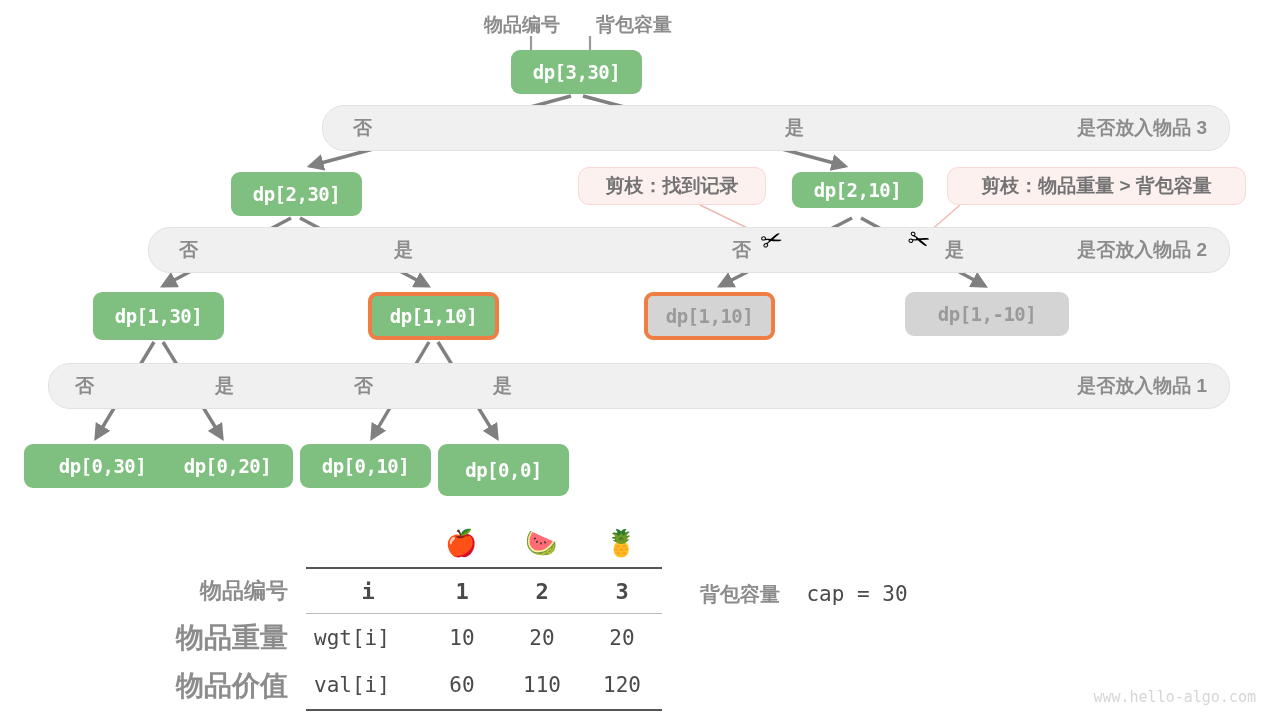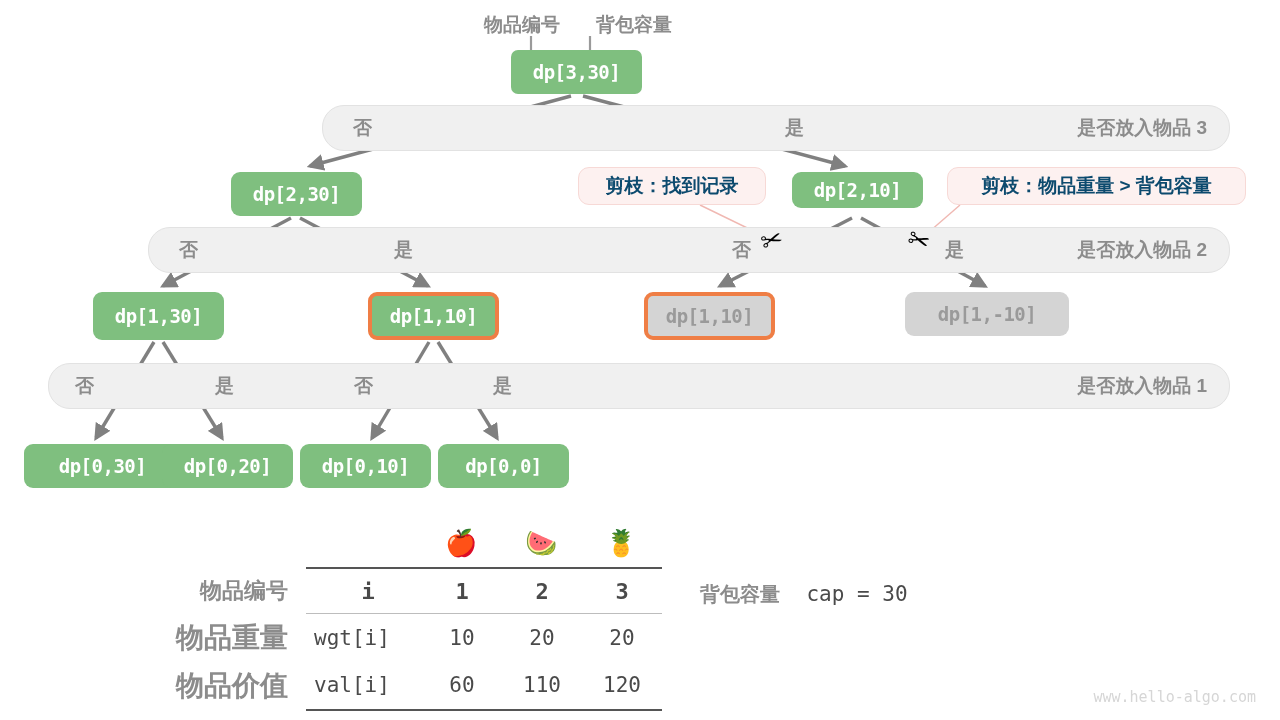--- a/index.html
+++ b/index.html
@@ -31,21 +31,21 @@
     font-family:"DejaVu Sans Mono","Liberation Mono",monospace;
     font-size:19px;font-weight:bold;letter-spacing:-0.5px;
     box-sizing:border-box;white-space:nowrap;
   }
   .node.green{background:#7fbf7f;color:#ffffff;}
   .node.grey{background:#d4d4d4;color:#9a9a9a;}
   .node.hl{border:4px solid #ef7e45;}
 
   .cap{
     position:absolute;background:#fdf1f0;border:1px solid #f7d9d6;
-    border-radius:11px;color:#0c4a6e;font-weight:bold;font-size:19px;
+    border-radius:11px;color:#737373;font-weight:bold;font-size:19px;
     display:flex;align-items:center;justify-content:center;
     padding:0 14px;height:38px;white-space:nowrap;box-sizing:border-box;
   }
 
   .hdrlabel{
     position:absolute;color:#8c8c8c;font-weight:bold;font-size:19px;white-space:nowrap;
   }
 
   .scissor{
     position:absolute;font-size:26px;line-height:1;
@@ -145,33 +145,33 @@
   </div>
 
   <div class="band" style="left:48px;top:363px;width:1180px;">
     <span class="bandlabel" style="left:26px;">否</span>
     <span class="bandlabel" style="left:166px;">是</span>
     <span class="bandlabel" style="left:305px;">否</span>
     <span class="bandlabel" style="left:444px;">是</span>
     <span class="bandtitle">是否放入物品 1</span>
   </div>
 
-  <div class="node green" style="left:511px;top:50px;width:131px;height:44px;border-radius:7px;">dp[3,30]</div>
+  <div class="node green" style="left:511px;top:50px;width:131px;height:44px;">dp[3,30]</div>
   <div class="node green" style="left:231px;top:172px;width:131px;height:44px;text-align:center;">dp[2,30]</div>
   <div class="node green" style="left:792px;top:172px;width:131px;height:36px;">dp[2,10]</div>
 
   <div class="node green" style="left:93px;top:292px;width:131px;height:48px;">dp[1,30]</div>
   <div class="node green hl" style="left:368px;top:292px;width:131px;height:48px;">dp[1,10]</div>
   <div class="node grey hl" style="left:644px;top:292px;width:131px;height:48px;">dp[1,10]</div>
   <div class="node grey" style="left:905px;top:292px;width:164px;height:44px;">dp[1,-10]</div>
 
   <div class="node green" style="left:24px;top:444px;width:157px;height:44px;">dp[0,30]</div>
   <div class="node green" style="left:162px;top:444px;width:131px;height:44px;">dp[0,20]</div>
   <div class="node green" style="left:300px;top:444px;width:131px;height:44px;">dp[0,10]</div>
-  <div class="node green" style="left:438px;top:444px;width:131px;height:44px;">dp[0,0]</div>
+  <div class="node green" style="left:438px;top:444px;width:131px;height:52px;">dp[0,0]</div>
 
   <div class="cap" style="left:578px;top:167px;width:188px;">剪枝：找到记录</div>
   <div class="cap" style="left:947px;top:167px;width:299px;">剪枝：物品重量 &gt; 背包容量</div>
 
   <div class="scissor" style="left:761px;top:227px;transform:rotate(-18deg);">✂</div>
   <div class="scissor" style="left:908px;top:227px;transform:rotate(18deg);">✂</div>
 
   <div id="tablewrap">
     <table id="datatable">
       <tbody>

